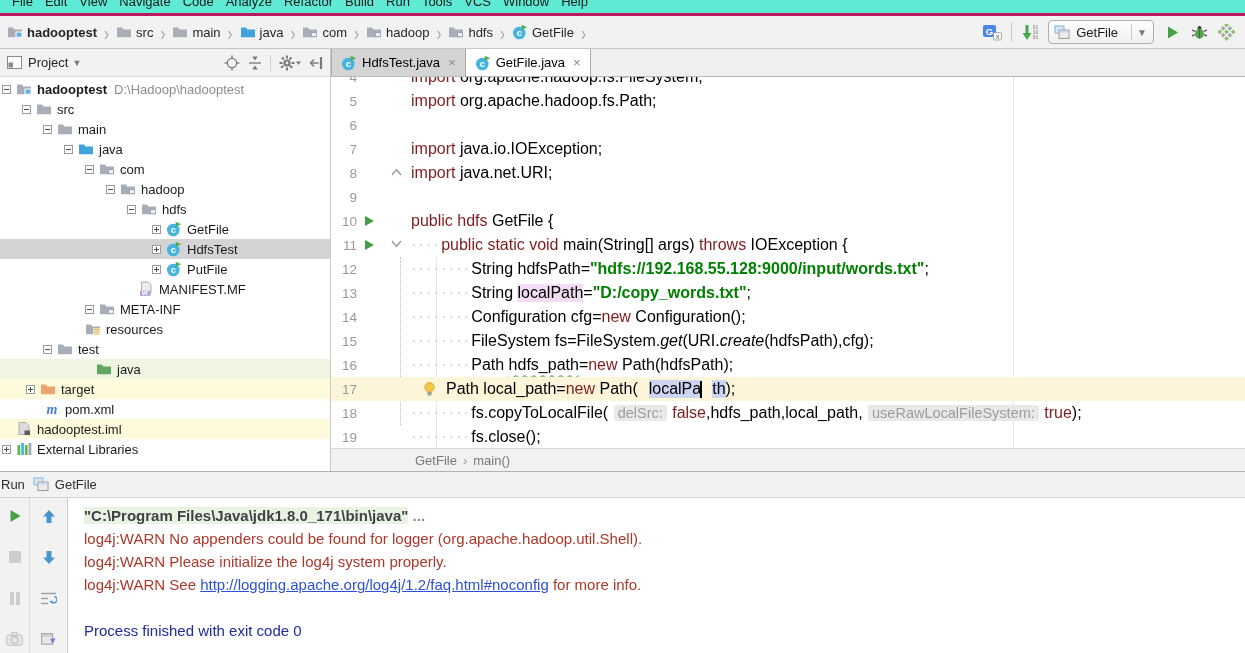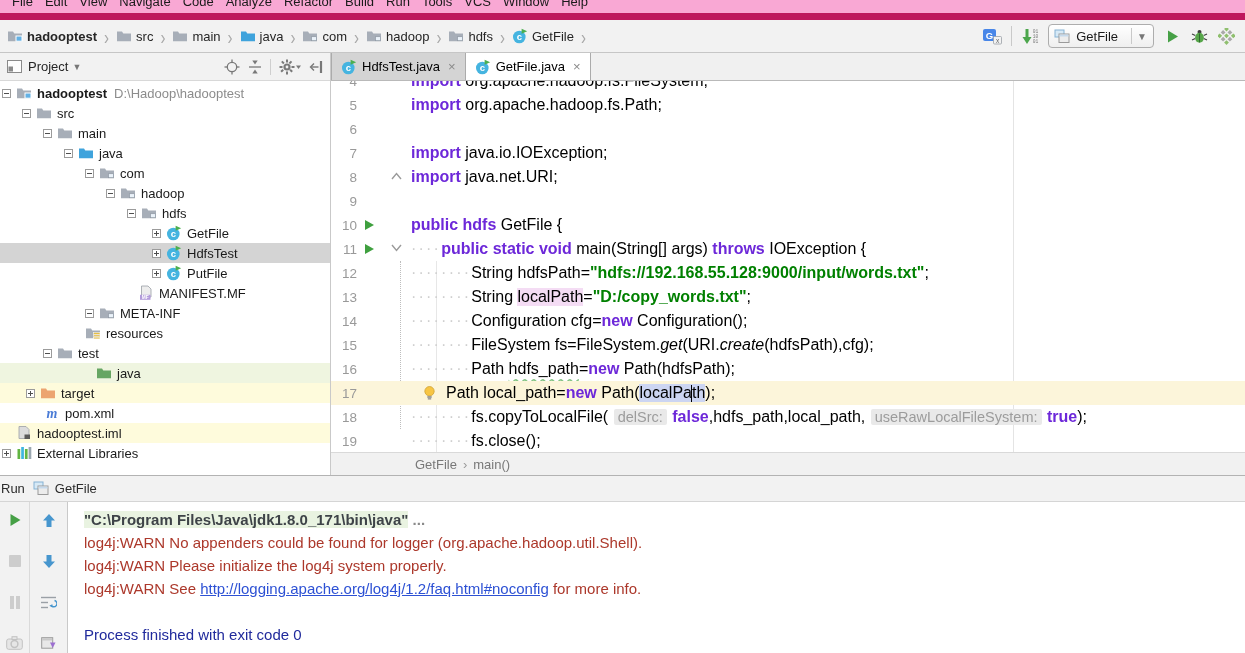--- a/index.html
+++ b/index.html
@@ -1,21 +1,21 @@
 <!DOCTYPE html>
 <html><head>
 <meta charset="utf-8">
 <style>
   html,body{margin:0;padding:0;}
   body{width:1245px;height:653px;overflow:hidden;background:#fff;
        font-family:"Liberation Sans",sans-serif;-webkit-font-smoothing:antialiased;}
   .app{position:relative;width:1245px;height:653px;background:#fff;}
 
   
-  .menu-bar{height:13px;overflow:hidden;background:#f9a8d4;border-bottom:7px solid #be185d;}
+  .menu-bar{height:13px;overflow:hidden;background:#5eead4;border-bottom:3px solid #be185d;}
   .menu-items{white-space:nowrap;line-height:24px;margin-top:-10px;padding-left:6px;
               font-size:13px;color:#1A1A1A;}
   .menu-item{padding:0 6px;display:inline-block;}
 
   
   .main-toolbar{height:33px;background:#F2F2F2;border-bottom:1px solid #C6C6C6;
                 display:flex;align-items:center;padding:0 6px;box-sizing:border-box;}
   .crumbs{display:flex;align-items:center;white-space:nowrap;}
   .crumb{display:flex;align-items:center;font-size:13px;color:#262626;padding:0 1px;}
   .crumb .ticon{margin-right:4px;}
@@ -68,27 +68,27 @@
              font-size:16px;color:#000;}
   .margin-guide{position:absolute;left:682px;top:0;bottom:0;width:0;border-left:1px solid #E4E4E4;}
   .indent-guide{position:absolute;left:105px;top:180px;height:192px;border-left:1px solid #E7E7E7;}
   .fold-line{position:absolute;left:69px;top:180px;height:168px;border-left:1px dotted #BDBDBD;}
   .code-lines{position:relative;margin-top:-12px;}
   .code-line{height:24px;display:flex;align-items:center;position:relative;}
   .code-line.current{background:#FCF5DA;}
   .lnum{width:26px;flex:none;text-align:right;color:#999;font-size:13.5px;padding-right:0;}
   .gmarks{width:48px;height:100%;flex:none;position:relative;}
   .ltext{padding-left:6px;white-space:pre;position:relative;display:flex;align-items:center;}
-  .kw{color:#6d28d9;font-weight:bold;}
+  .kw{color:#7f1d1d;font-weight:normal;}
   .str{color:#008000;font-weight:bold;}
   .ws{color:#CFCFCF;letter-spacing:2.2px;}
   .it{font-style:italic;}
   .hint{background:#E9E9E9;color:#9C9C9C;border-radius:2px;padding:0 4px;margin:0 1px;font-size:14.5px;}
   .pink{background:#F4DCF4;}
-  .blue{background:#CCD5F2;}
+  .blue{background:#CCD5F2;margin-left:11px;}
   .wavy{text-decoration:underline;text-decoration-style:wavy;text-decoration-color:#84C384;
         text-underline-offset:4px;}
   .caret{display:inline-block;width:2px;height:17px;background:#000;margin:0 -1px;}
   .grun{position:absolute;left:8px;top:7px;width:0;height:0;border-left:9px solid #3FA03F;
         border-top:5px solid transparent;border-bottom:5px solid transparent;}
   .gfold{position:absolute;right:3px;top:6px;color:#9A9A9A;font-size:10px;}
   .bulb{display:inline-flex;margin:0 10px 0 12px;}
 
   .editor-crumbs{height:22px;flex:none;background:#F1F1F1;border-top:1px solid #D9D9D9;
                  display:flex;align-items:center;padding-left:84px;font-size:13px;color:#787878;}

